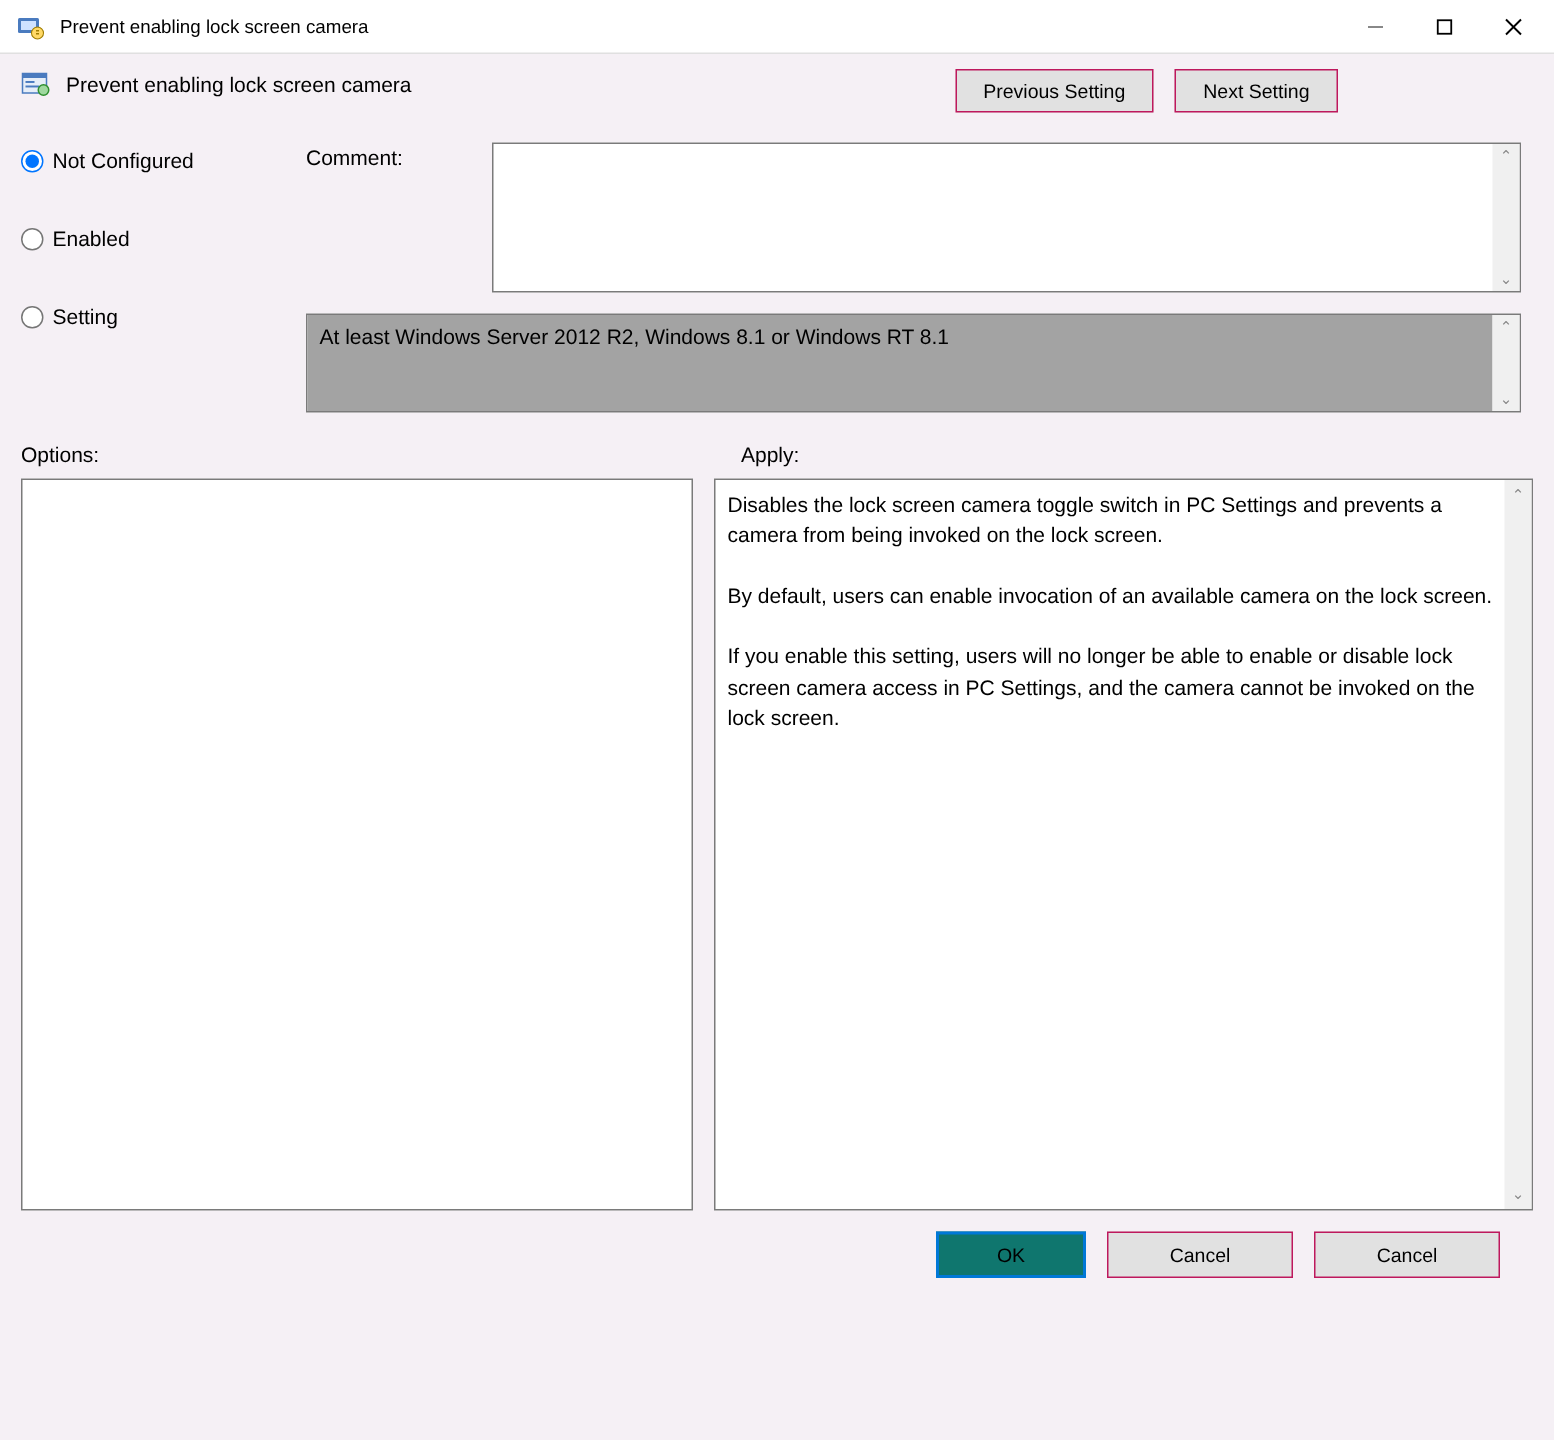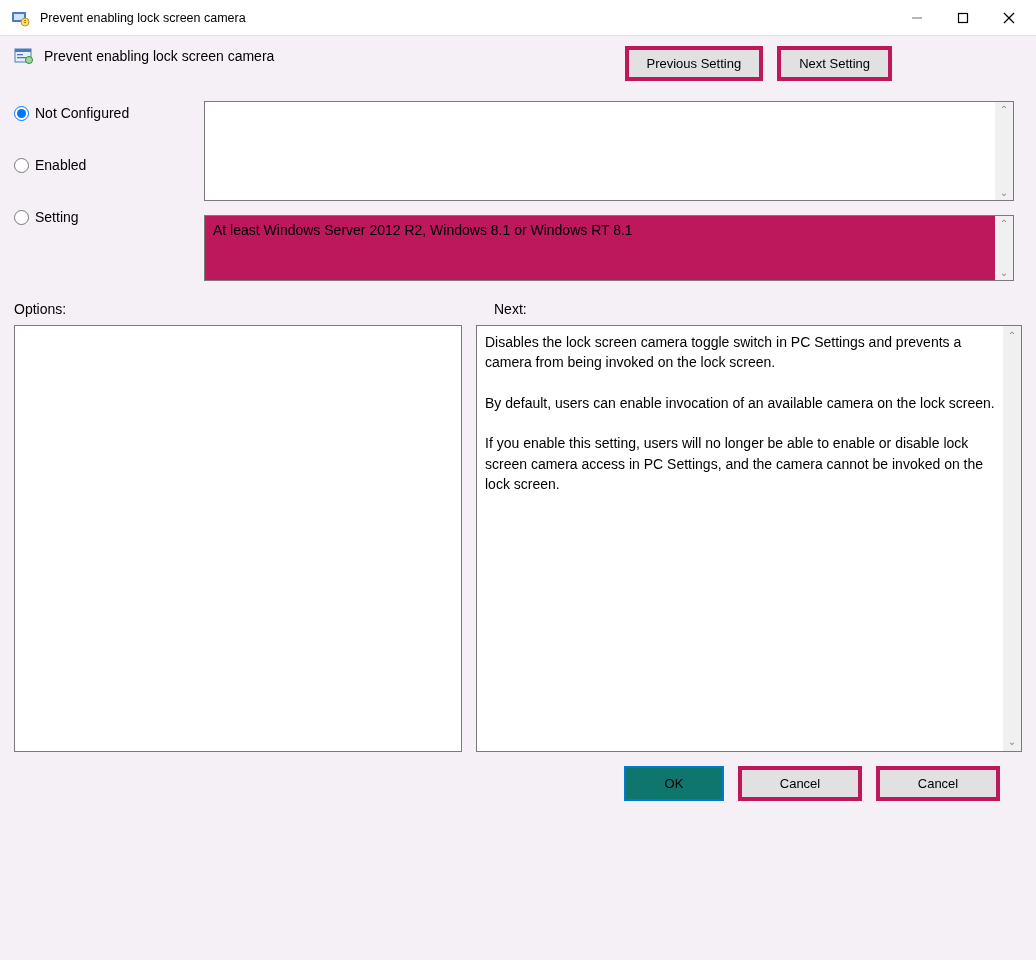--- a/index.html
+++ b/index.html
@@ -55,21 +55,21 @@
     }
     .header-title { font-size: 14px; }
     .header-right {
       margin-left: auto;
       display: flex;
       gap: 14px;
       padding-right: 130px;
     }
     .btn {
       background: #e1e1e1;
-      border: 4px solid #be185d;
+      border: 1px solid #be185d;
       padding: 6px 18px;
       font-family: inherit;
       font-size: 13px;
       cursor: pointer;
     }
     .btn.primary {
       background: #0f766e;
       border: 2px solid #0078d7;
       padding: 5px 22px;
     }
@@ -136,35 +136,35 @@
       flex-direction: column;
       justify-content: space-between;
       align-items: center;
       color: #888;
       font-size: 10px;
       padding: 2px 0;
     }
     .comment-ta { height: 100px; }
     .supported-ta { height: 66px; }
     .supported-text {
-      flex:1; padding: 6px 8px; font-size: 14px; background:#be185d;
+      flex:1; padding: 6px 8px; font-size: 14px; background:#a3a3a3;
     }
 
     .labels-row {
       display: flex;
       gap: 32px;
       margin-bottom: 8px;
     }
     .labels-row .lbl { font-size: 14px; }
     .labels-row .lbl.options { width: 448px; }
 
     .panes {
       display: flex;
       gap: 14px;
-      height: 427px;
+      height: 488px;
     }
     .pane {
       border: 1px solid #7a7a7a;
       background: #fff;
       position: relative;
       display: flex;
     }
     .options-pane { width: 448px; }
     .help-pane { flex: 1; }
     .options-pane .inner { flex: 1; padding: 6px 8px; }
@@ -262,20 +262,21 @@
         <span>Enabled</span>
       </label>
       <label class="radio-row">
         <input type="radio" name="state" style="">
         <span>Setting</span>
       </label>
     </div>
 
     <div class="fields-col">
       <div class="field">
+        <span class="field-label">Comment:</span>
         <div class="textarea-wrap comment-ta">
           <textarea class="ta" style=""></textarea>
           <div class="scrollhints">
             <span>⌃</span>
             <span>⌄</span>
           </div>
         </div>
       </div>
       <div class="field">
         <div class="textarea-wrap supported-ta">
@@ -284,21 +285,21 @@
             <span>⌃</span>
             <span>⌄</span>
           </div>
         </div>
       </div>
     </div>
   </div>
 
   <div class="labels-row">
     <span class="lbl options">Options:</span>
-    <span class="lbl">Next:</span>
+    <span class="lbl">Apply:</span>
   </div>
 
   <div class="panes">
     <div class="pane options-pane">
       <div class="inner"></div>
     </div>
     <div class="pane help-pane">
       <div class="inner">Disables the lock screen camera toggle switch in PC Settings and prevents a camera from being invoked on the lock screen.
 
 By default, users can enable invocation of an available camera on the lock screen.

